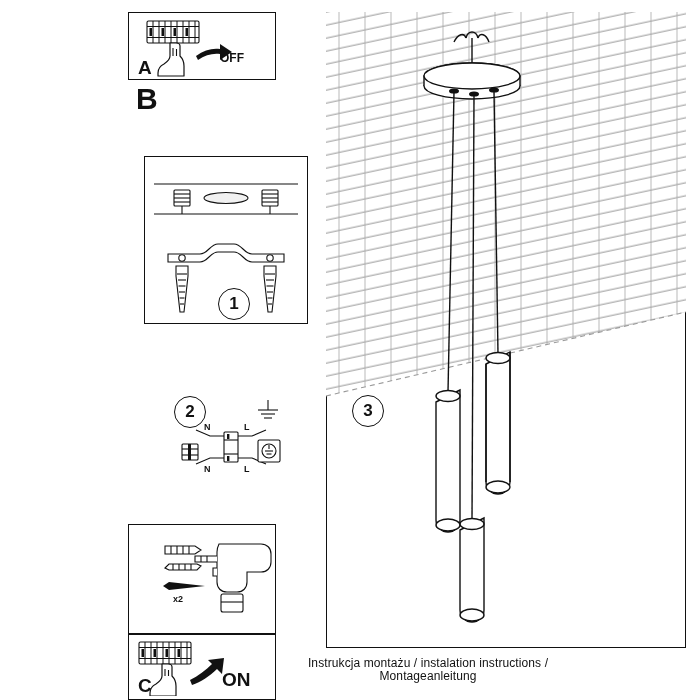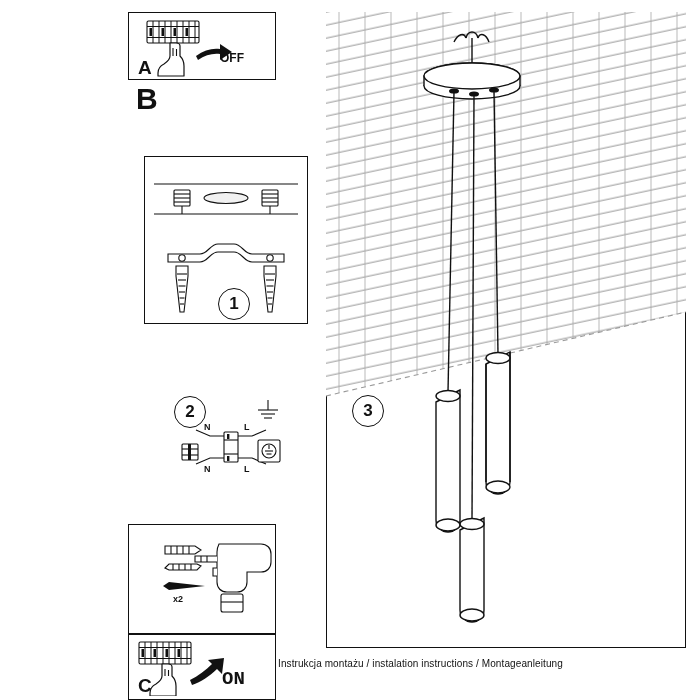--- a/index.html
+++ b/index.html
@@ -40,24 +40,25 @@
     display: flex;
     align-items: center;
     justify-content: center;
     font-size: 17px;
     font-weight: 700;
     background: #fff;
     color: #111;
   }
   .cap-text {
     position: absolute;
-    font-size: 10px;
+    font-size: 12px;
     line-height: 13px;
     color: #111;
     letter-spacing: 0.1px;
+    text-align: center;
   }
   svg { display: block; }
   .abs { position: absolute; }
 </style>
 </head>
 <body>
 
 <div id="sheet">
 
   <div class="frame" style="left:128px; top:12px; width:148px; height:68px;"></div>
@@ -228,21 +229,21 @@
         <path d="M60 36 L56 36 L56 44 L60 44" fill="#fff"></path>
       </g>
       <g font-family="Liberation Sans, sans-serif" font-size="9" font-weight="700" fill="#111">
         <text x="16" y="70">x2</text>
       </g>
     </svg>
   </div>
 
   <div class="frame" style="left:128px; top:634px; width:148px; height:66px;"></div>
   <div class="lbl" style="left:138px; top:676px; font-size:19px;">C</div>
-  <div class="lbl" style="left:222px; top:670px; font-size:19px;font-family:Liberation Mono, monospace;">ON</div>
+  <div class="lbl" style="left:222px; top:670px; font-size:19px;">ON</div>
 
   <div class="abs" style="left:134px; top:638px; width:116px; height:58px;">
     <svg width="116" height="58" viewBox="0 0 116 58">
       <g fill="none" stroke="#111" stroke-width="1.1">
         <rect x="5" y="4" width="52" height="22" rx="1.5" fill="#fff"></rect>
         <line x1="5" y1="9.5" x2="57" y2="9.5"></line>
         <line x1="5" y1="20.5" x2="57" y2="20.5"></line>
         <g stroke-width="1">
           <line x1="11" y1="4" x2="11" y2="26"></line>
           <line x1="17" y1="4" x2="17" y2="26"></line>

